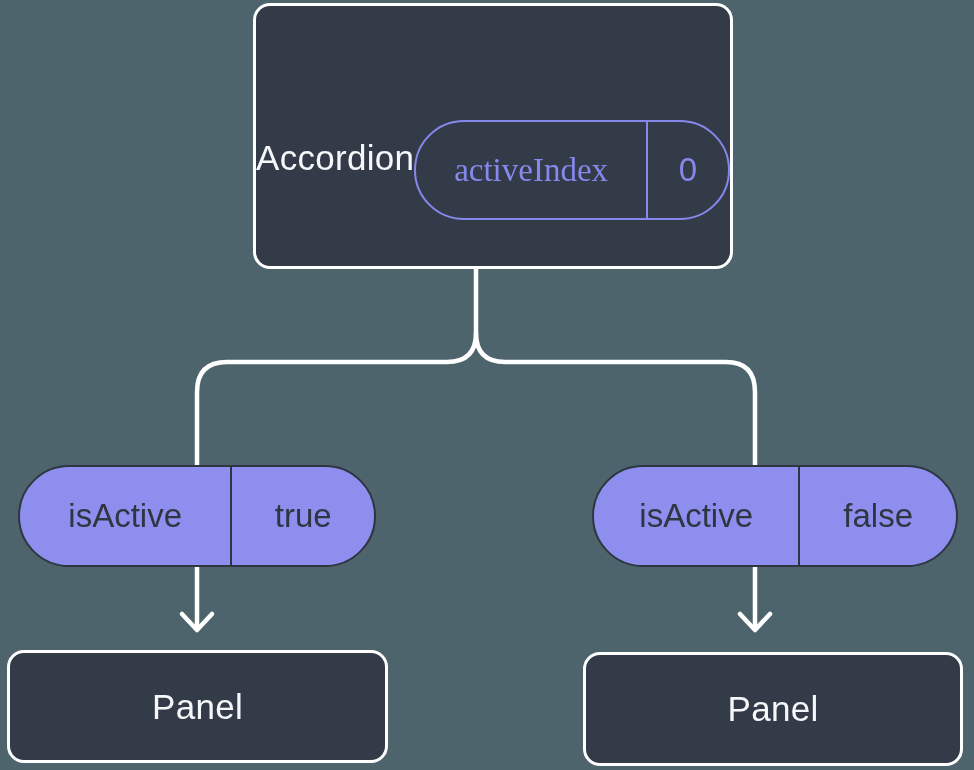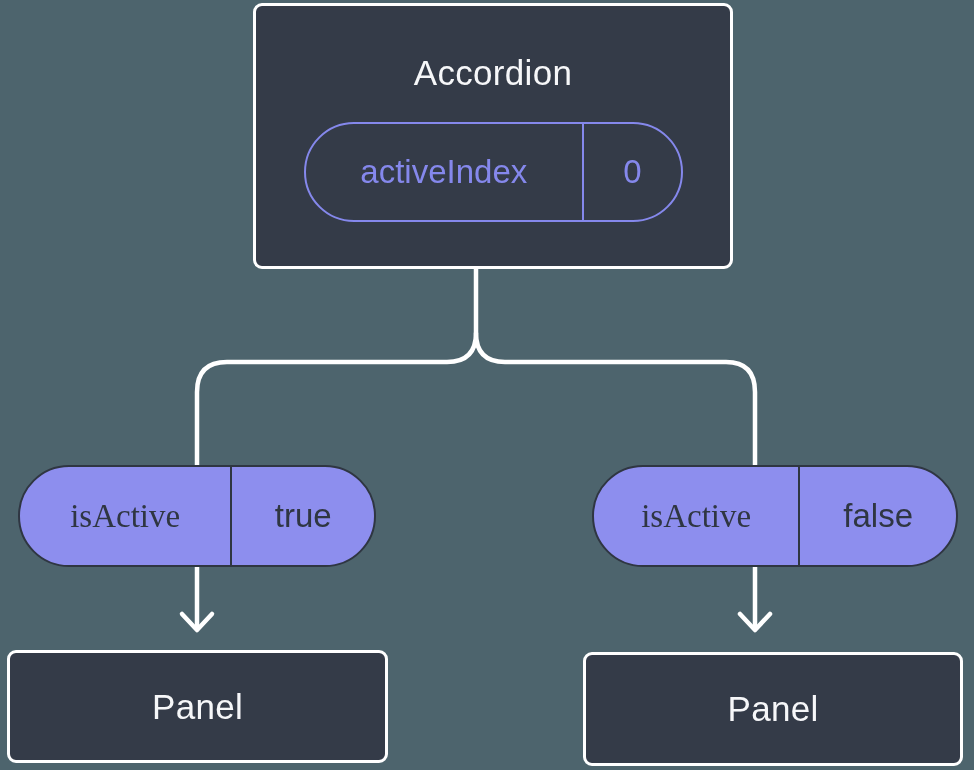--- a/index.html
+++ b/index.html
@@ -29,23 +29,22 @@
     stroke-linecap: round;
     stroke-linejoin: round;
   }
 
   
   .node {
     position: absolute;
     z-index: 2;
     background: var(--node-fill, #343B48);
     border: 3.5px solid var(--node-border, #FFFFFF);
-    border-radius: 9px;
+    border-radius: 17px;
     display: flex;
-    flex-direction: column;
     align-items: center;
   }
   .node-title {
     color: var(--node-text, #F6F7F9);
     font-size: 35px;
     font-weight: 500;
     letter-spacing: 0.3px;
     line-height: 48px;
   }
 
@@ -84,34 +83,34 @@
   .pill-outline {
     margin-top: 25px;
     width: 379px; height: 100px;
     border: 2.5px solid var(--pill-outline, #8588EC);
     color: var(--pill-outline, #8588EC);
     background: transparent;
   }
   .pill-outline .pill-seg-key {
     width: 74.3%;
     border-right: 2px solid var(--pill-outline, #8588EC);
+    font-family: Liberation Serif, serif;
   }
   .pill-outline .pill-seg-val { width: 25.7%; }
 
   
   .pill-filled {
     position: absolute;
     height: 102px;
     background: var(--pill-fill, #8D8EEE);
     border: 2.5px solid var(--pill-text-dark, #2F3642);
     color: var(--pill-text-dark, #2F3642);
   }
   .pill-filled .pill-seg-key {
     border-right: 2px solid var(--pill-text-dark, #2F3642);
-    font-family: Liberation Serif, serif;
   }
   #pill-isactive-true  { left: 18px;  top: 465px; width: 358px; }
   #pill-isactive-true  .pill-seg-key { width: 60%; }
   #pill-isactive-true  .pill-seg-val { width: 40%; text-align: right; }
 
   #pill-isactive-false { left: 592px; top: 465px; width: 366px; }
   #pill-isactive-false .pill-seg-key { width: 57%; }
   #pill-isactive-false .pill-seg-val { width: 43%; }
 </style>
 </head>

